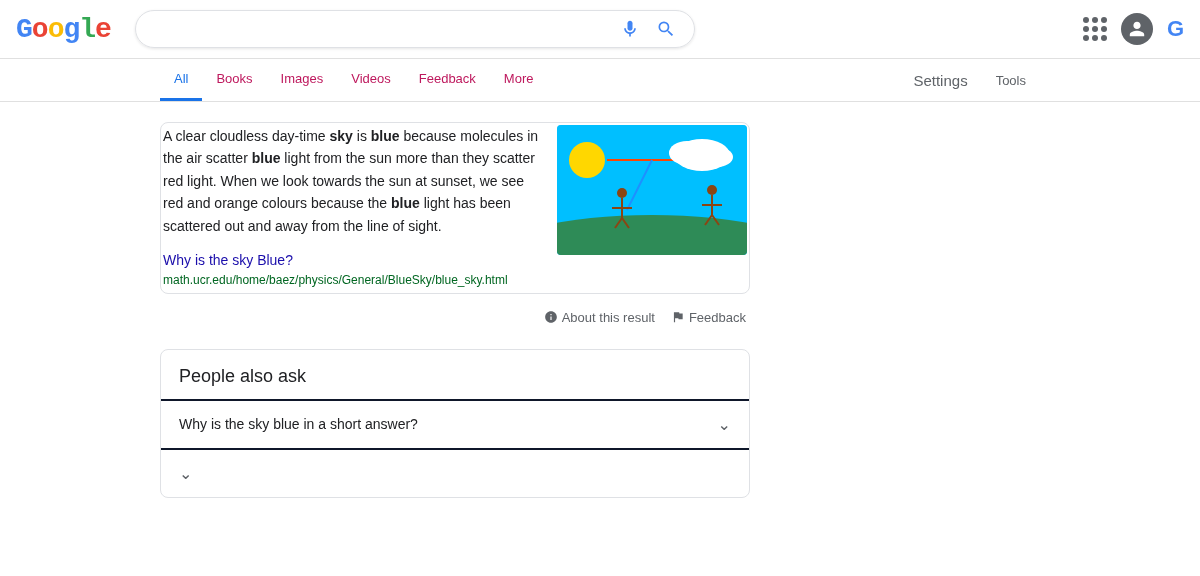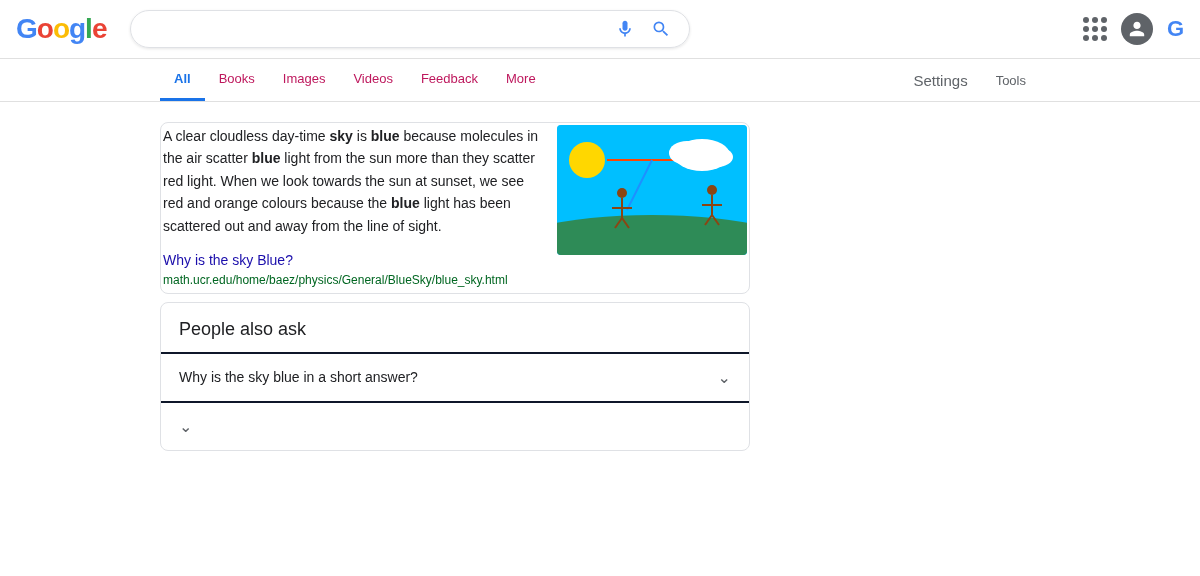--- a/index.html
+++ b/index.html
@@ -11,20 +11,21 @@
       align-items: center;
       padding: 10px 16px;
       gap: 16px;
       border-bottom: 1px solid #e0e0e0;
       background: #fff;
     }
     #logo-area {
       display: flex;
       align-items: center;
       margin-right: 8px;
+      font-family: Liberation Mono, monospace;
     }
     .google-logo {
       font-size: 28px;
       font-weight: bold;
       letter-spacing: -1px;
     }
     .g-blue { color: #4285F4; }
     .g-red { color: #EA4335; }
     .g-yellow { color: #FBBC05; }
     .g-green { color: #34A853; }
@@ -107,21 +108,20 @@
       padding: 12px 14px;
       font-size: 13px;
       color: #be185d;
       cursor: pointer;
       border-bottom: 3px solid transparent;
       white-space: nowrap;
     }
     .nav-tab.active {
       color: #1a73e8;
       border-bottom: 3px solid #1a73e8;
-      font-weight: bold;
     }
     .nav-spacer { flex: 1; }
     .nav-settings {
       padding: 12px 14px;
       font-size: 15px;
       color: #5f6368;
       cursor: pointer;
     }
     .nav-tools {
       padding: 12px 14px;
@@ -339,20 +339,34 @@
 
           <circle cx="65" cy="68" r="5" fill="#8B4513"></circle>
           <line x1="65" y1="73" x2="65" y2="93" stroke="#8B4513" stroke-width="2"></line>
           <line x1="55" y1="83" x2="75" y2="83" stroke="#8B4513" stroke-width="2"></line>
           <line x1="65" y1="93" x2="58" y2="103" stroke="#8B4513" stroke-width="2"></line>
           <line x1="65" y1="93" x2="72" y2="103" stroke="#8B4513" stroke-width="2"></line>
         </svg>
       </div>
     </div>
 
+    <div class="snippet-footer">
+      <div class="snippet-footer-item">
+        <svg width="14" height="14" viewBox="0 0 24 24" fill="#5f6368">
+          <path d="M12 2C6.48 2 2 6.48 2 12s4.48 10 10 10 10-4.48 10-10S17.52 2 12 2zm1 15h-2v-6h2v6zm0-8h-2V7h2v2z"></path>
+        </svg>
+        <span>About this result</span>
+      </div>
+      <div class="snippet-footer-item">
+        <svg width="14" height="14" viewBox="0 0 24 24" fill="#5f6368">
+          <path d="M14.4 6L14 4H5v17h2v-7h5.6l.4 2h7V6z"></path>
+        </svg>
+        <span>Feedback</span>
+      </div>
+    </div>
 
     <div class="people-also-ask">
       <div class="paa-title">People also ask</div>
 
       <div class="paa-item">
         <span class="paa-question">Why is the sky blue in a short answer?</span>
         <span class="paa-chevron">⌄</span>
       </div>
       <div class="paa-item">
         <span class="paa-chevron">⌄</span>

